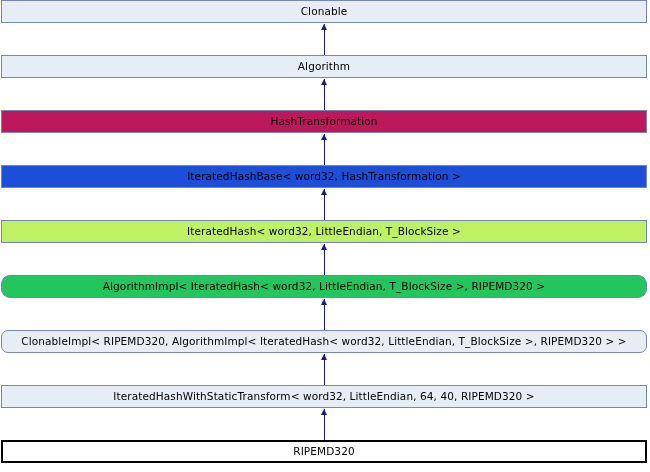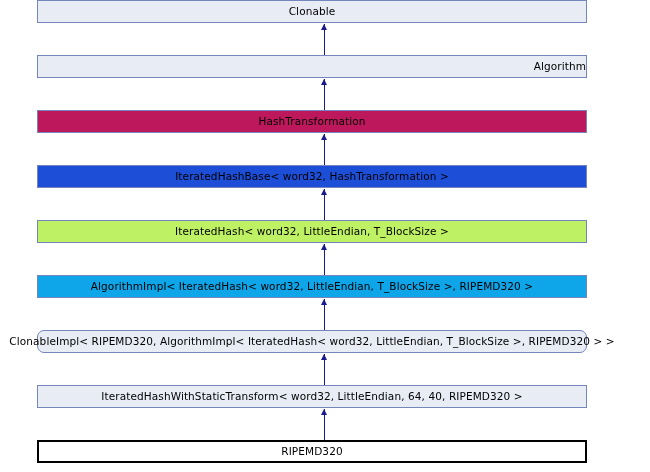--- a/index.html
+++ b/index.html
@@ -14,30 +14,29 @@
   #diagram {
     position: relative;
     width: 650px;
     height: 472px;
     background: #ffffff;
     overflow: hidden;
   }
   .node {
     position: absolute;
     left: 1px;
-    width: 550px;
+    width: 646px;
     height: 23px;
     box-sizing: border-box;
     background: #e8ecf5;
     border: 1px solid #7686bd;
     display: flex;
     align-items: center;
     justify-content: center;
     white-space: nowrap;
-    margin-left: 36px;
   }
   .node.current {
     background: #ffffff;
     border: 2px solid #a16207;
   }
   .node-label {
     font-family: "DejaVu Sans", "Liberation Sans", sans-serif;
     font-size: 10.5px;
     line-height: 11px;
     color: #000000;
@@ -78,33 +77,33 @@
     <div class="arrowhead" style="top: 244px; border-bottom-color: rgb(26, 26, 140);"></div>
     <div class="edge" style="top: 299px; height: 31px; background: rgb(26, 26, 140);"></div>
     <div class="arrowhead" style="top: 299px; border-bottom-color: rgb(26, 26, 140);"></div>
     <div class="edge" style="top: 354px; height: 31px; background: rgb(26, 26, 140);"></div>
     <div class="arrowhead" style="top: 354px; border-bottom-color: rgb(26, 26, 140);"></div>
     <div class="edge" style="top: 409px; height: 31px; background: rgb(26, 26, 140);"></div>
     <div class="arrowhead" style="top: 409px; border-bottom-color: rgb(26, 26, 140);"></div>
     <div class="node" style="top: 0px; background: rgb(232, 236, 245); border-color: rgb(118, 134, 189);">
       <span class="node-label" style="color: rgb(0, 0, 0);">Clonable</span>
     </div>
-    <div class="node" style="top: 55px; background: rgb(232, 236, 245); border-color: rgb(118, 134, 189); justify-content: flex-end;">
+    <div class="node" style="top: 55px; background: rgb(232, 236, 245); border-color: rgb(118, 134, 189);">
       <span class="node-label" style="color: rgb(0, 0, 0);">Algorithm</span>
     </div>
     <div class="node" style="top: 110px; background: #be185d; border-color: rgb(118, 134, 189);">
       <span class="node-label" style="color: rgb(0, 0, 0);">HashTransformation</span>
     </div>
     <div class="node" style="top: 165px; background: #1d4ed8; border-color: rgb(118, 134, 189);">
       <span class="node-label" style="color: rgb(0, 0, 0);">IteratedHashBase&lt; word32, HashTransformation &gt;</span>
     </div>
     <div class="node" style="top: 220px; background: #bef264; border-color: rgb(118, 134, 189);">
       <span class="node-label" style="color: rgb(0, 0, 0);">IteratedHash&lt; word32, LittleEndian, T_BlockSize &gt;</span>
     </div>
-    <div class="node" style="top: 275px; background: #0ea5e9; border-color: rgb(118, 134, 189);">
+    <div class="node" style="top: 275px; background: #22c55e; border-color: rgb(118, 134, 189); border-radius: 9px;">
       <span class="node-label" style="color: rgb(0, 0, 0);">AlgorithmImpl&lt; IteratedHash&lt; word32, LittleEndian, T_BlockSize &gt;, RIPEMD320 &gt;</span>
     </div>
     <div class="node" style="top: 330px; background: rgb(232, 236, 245); border-color: rgb(118, 134, 189); border-radius: 7px;">
       <span class="node-label" style="color: rgb(0, 0, 0);">ClonableImpl&lt; RIPEMD320, AlgorithmImpl&lt; IteratedHash&lt; word32, LittleEndian, T_BlockSize &gt;, RIPEMD320 &gt; &gt;</span>
     </div>
     <div class="node" style="top: 385px; background: rgb(232, 236, 245); border-color: rgb(118, 134, 189);">
       <span class="node-label" style="color: rgb(0, 0, 0);">IteratedHashWithStaticTransform&lt; word32, LittleEndian, 64, 40, RIPEMD320 &gt;</span>
     </div>
     <div class="node current" style="top: 440px; background: rgb(255, 255, 255); border-color: rgb(0, 0, 0);">
       <span class="node-label" style="color: rgb(0, 0, 0);">RIPEMD320</span>

